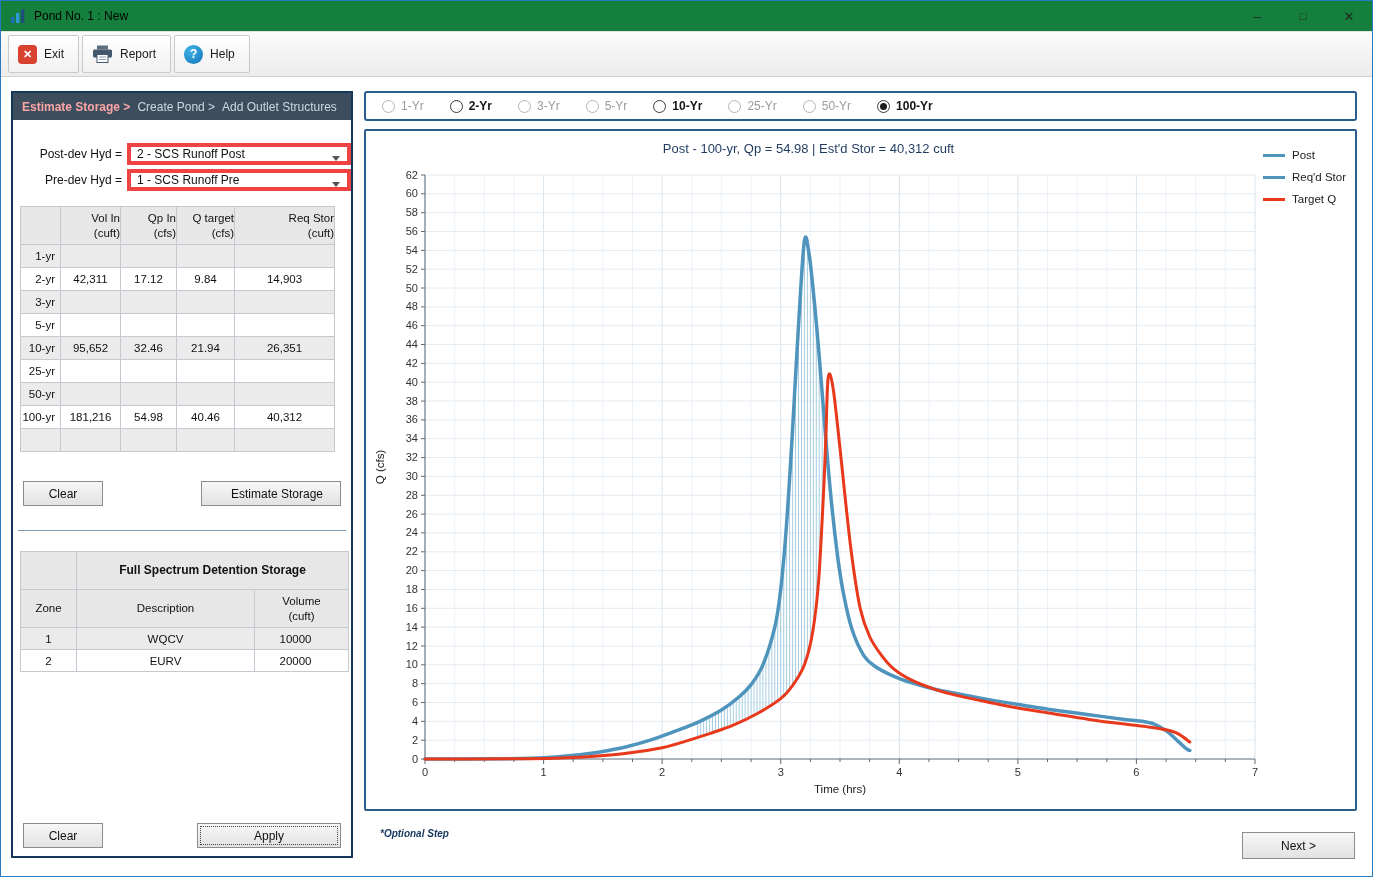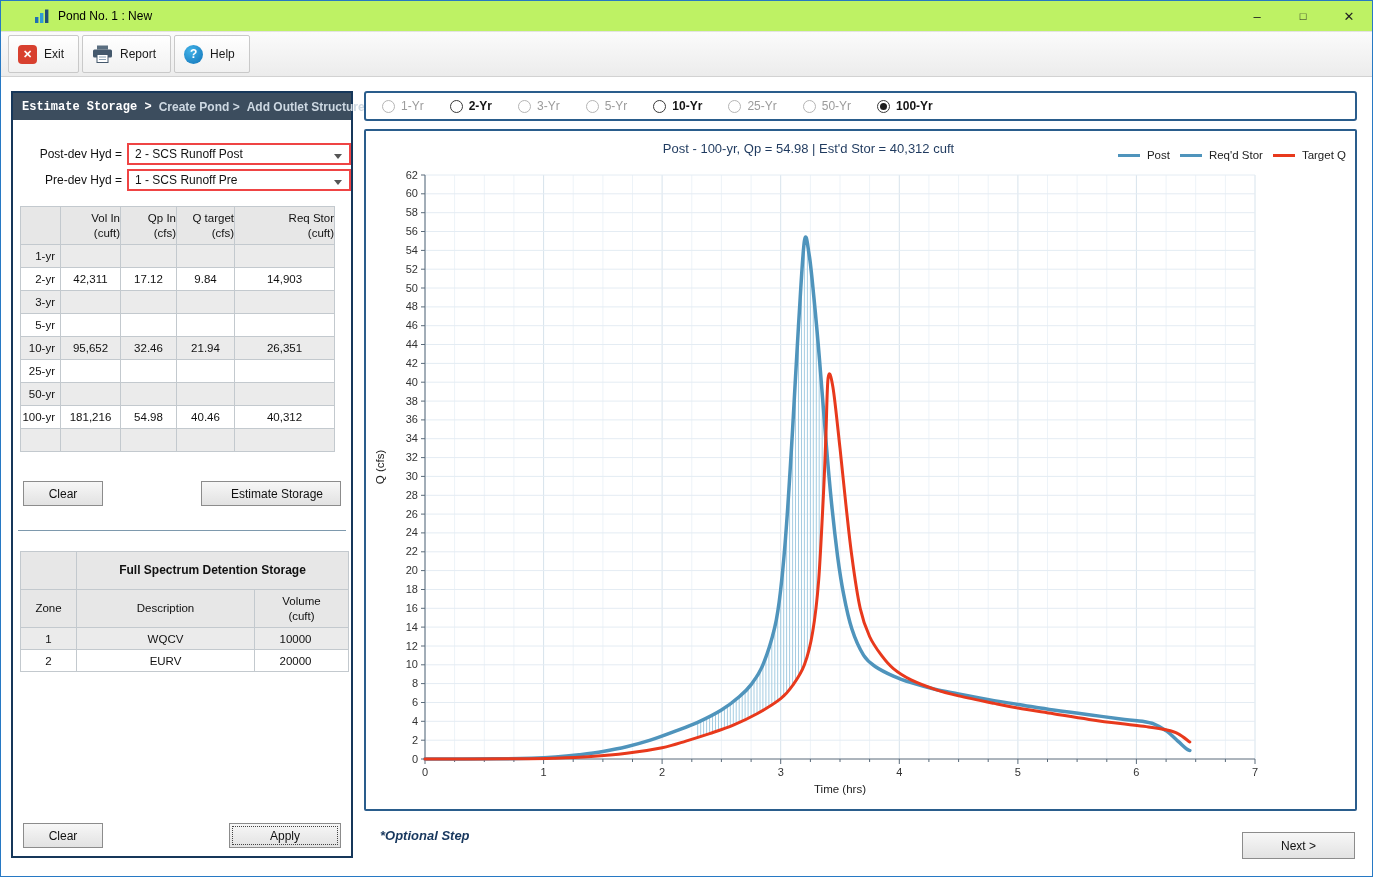--- a/index.html
+++ b/index.html
@@ -7,45 +7,45 @@
   body {
     font-family:"Liberation Sans", sans-serif;
     background:#ffffff;
     border:1px solid #2779c4;
     position:relative;
     overflow:hidden;
     font-size:12px;
     color:#111;
   }
   
-  .titlebar { position:absolute; top:0; left:0; right:0; height:30px; background:#bef264; display:flex; align-items:center;padding-left:24px; }
+  .titlebar { position:absolute; top:0; left:0; right:0; height:30px; background:#15803d; display:flex; align-items:center; }
   .app-icon { margin-left:9px; width:16px; height:16px; }
   .titlebar-title { margin-left:8px; font-size:12px; color:#000; }
   .win-controls { margin-left:auto; display:flex; height:100%; }
   .win-btn { width:46px; display:flex; align-items:center; justify-content:center; font-size:13px; color:#222; }
   .win-btn.max { font-size:11px; }
   
   .toolbar { position:absolute; top:30px; left:0; right:0; height:46px;
     background:linear-gradient(#fbfbfb,#ececec); border-top:1px solid #e3e3e3; border-bottom:1px solid #d2d2d2;
     display:flex; align-items:center; padding-left:7px; gap:3px; }
   .tool-btn { height:38px; display:flex; align-items:center; gap:7px; padding:0 14px 0 9px;
     border:1px solid #c9c9c9; background:linear-gradient(#ffffff,#f1f1f1); border-radius:2px; font-size:12px; color:#1a1a1a; }
   .exit-icon { width:19px; height:19px; background:#d8402f; border-radius:4px; color:#fff; font-weight:bold; font-size:11px;
     display:flex; align-items:center; justify-content:center; }
   .help-icon { width:19px; height:19px; border-radius:50%; background:radial-gradient(circle at 35% 30%, #41b2e8, #1173b8);
     color:#fff; font-weight:bold; font-size:12px; display:flex; align-items:center; justify-content:center; }
   
   .left-panel { position:absolute; left:10px; top:90px; width:342px; height:767px; border:2px solid #16375a; background:#fff; }
   .steps-bar { position:absolute; top:0; left:0; right:0; height:27px; background:#3c4d5e; color:#cdd8e2;
     display:flex; align-items:center; gap:7px; padding-left:9px; font-size:12px; }
-  .step { white-space:nowrap;font-weight:bold; }
-  .step.active { color:#ffffff; font-weight:bold;font-family:Liberation Mono, monospace; }
+  .step { white-space:nowrap; }
+  .step.active { color:#fca5a5; font-weight:bold; }
   .hyd-row { position:absolute; left:0; width:100%; display:flex; align-items:center; }
   .hyd-label { width:102px; text-align:right; font-size:12px;margin-left:8px; }
-  .selectbox { margin-left:5px; width:226px; height:22px; border:2px solid #ef4444; background:#fff;
+  .selectbox { margin-left:5px; width:226px; height:22px; border:4px solid #ef4444; background:#fff;
     display:flex; align-items:center; font-size:12px; padding-left:6px; position:relative; }
   .selectbox .chev { position:absolute; right:7px; top:9px; width:0; height:0;
     border-left:4px solid transparent; border-right:4px solid transparent; border-top:5px solid #555; }
   table { border-collapse:collapse; font-size:11.5px; color:#111; }
   th,td { border:1px solid #c3c9ce; }
   thead th { background:#e7e7e7; font-weight:normal; }
   .storage-table { position:absolute; top:113px; left:7px; }
   .storage-table th { height:38px; line-height:1.3;text-align:right; }
   .storage-table td { height:23px; text-align:center; }
   .storage-table td.rlabel { text-align:right; padding-right:5px; }
@@ -58,38 +58,38 @@
   .divider { position:absolute; top:437px; left:5px; right:5px; height:1px; background:#7e99ad; }
   .fsd-table { position:absolute; top:458px; left:7px; }
   .fsd-title { height:32px; background:#e7e7e7; font-weight:bold; text-align:center; font-size:12px; }
   .fsd-blank { width:56px; background:#e7e7e7; }
   .fsd-table th { height:38px; line-height:1.3; }
   .fsd-table td { height:22px; text-align:center; }
   .fsd-table tbody tr:nth-child(odd) { background:#ebebeb; }
   .fz{width:56px}.fd{width:178px}.fv{width:94px}
   .fsd-table td.vol { text-align:center; padding-right:12px; }
   .clear2 { position:absolute; bottom:8px; left:10px; width:80px; }
-  .apply { position:absolute; bottom:8px; right:10px; width:112px; outline:1px dotted #444; outline-offset:-4px; }
+  .apply { position:absolute; bottom:8px; right:10px; width:144px; outline:1px dotted #444; outline-offset:-4px; }
   
   .radio-bar { position:absolute; left:363px; top:90px; width:993px; height:30px; background:#fff;
     border:2px solid #2a5d8c; border-radius:3px; display:flex; align-items:center; gap:26px; padding-left:16px; }
   .radio-item { display:flex; align-items:center; gap:6px; font-size:12px; color:#9b9b9b; }
   .radio-circle { width:13px; height:13px; border-radius:50%; border:1px solid #b5b5b5; background:#fff; position:relative; flex:none; }
   .radio-item.enabled { color:#141414; font-weight:bold; }
   .radio-item.enabled .radio-circle { border-color:#3a3a3a; }
   .radio-item.selected .radio-circle::after { content:""; position:absolute; inset:2px; border-radius:50%; background:#1e1e1e; }
   .chart-box { position:absolute; left:363px; top:128px; width:993px; height:682px; border:2px solid #2a5d8c; border-radius:2px; background:#fff; }
   .chart-title { position:absolute; top:10px; left:0; width:885px; text-align:center; font-size:13px; color:#1f3a5f; }
   #chart-svg { position:absolute; left:4px; top:26px; }
   #chart-svg text.tick { font:11px "Liberation Sans", sans-serif; fill:#333; }
   #chart-svg text.axis-title { font:11.5px "Liberation Sans", sans-serif; fill:#222; }
-  .legend { position:absolute; right:9px; top:18px; display:flex; flex-direction:row; gap:10px; }
+  .legend { position:absolute; right:9px; top:18px; display:flex; flex-direction:column; gap:10px; }
   .legend-item { display:flex; align-items:center; gap:7px; font-size:11.5px; color:#222; }
   .legend-line { width:22px; height:3px; background:#4f94bc; }
-  .optional-note { position:absolute; left:379px; top:827px; font-size:13px; font-style:italic; font-weight:bold; color:#17375e; }
+  .optional-note { position:absolute; left:379px; top:827px; font-size:10px; font-style:italic; font-weight:bold; color:#17375e; }
   .next-btn { position:absolute; right:17px; top:831px; width:113px; height:27px; }
 </style>
 </head>
 <body>
 
 <div class="titlebar">
   <svg class="app-icon" viewBox="0 0 16 16">
     <rect x="1" y="9" width="3.4" height="6" fill="#1f6fb5"></rect>
     <rect x="6" y="5" width="3.4" height="10" fill="#2e9bd6"></rect>
     <rect x="11" y="1.5" width="3.4" height="13.5" fill="#1f4e79"></rect>

